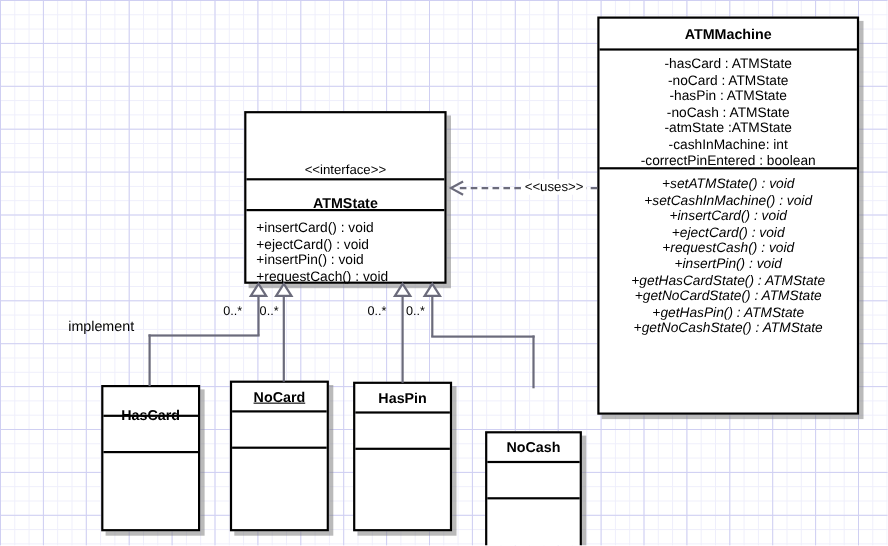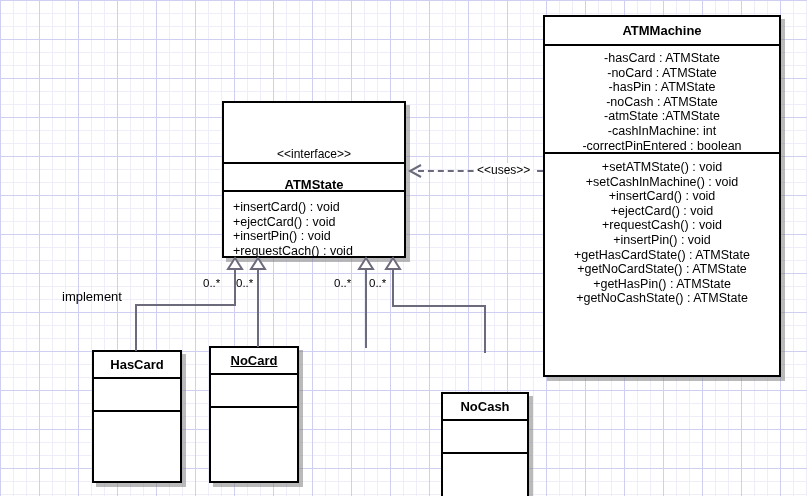--- a/index.html
+++ b/index.html
@@ -106,21 +106,21 @@
 
   <div class="uml-box" style="left:543px; top:15px; width:238px; height:362px;">
     <div class="uml-title" style="height:29px;">ATMMachine</div>
     <div class="uml-compartment bordered center" style="height:108px;">-hasCard : ATMState
 -noCard : ATMState
 -hasPin : ATMState
 -noCash : ATMState
 -atmState :ATMState
 -cashInMachine: int
 -correctPinEntered : boolean</div>
-    <div class="uml-compartment center" style="height:182px; padding-top:6px;">+setATMState() : void
+    <div class="uml-compartment center" style="height:182px; padding-top:6px;font-style:italic;">+setATMState() : void
 +setCashInMachine() : void
 +insertCard() : void
 +ejectCard() : void
 +requestCash() : void
 +insertPin() : void
 +getHasCardState() : ATMState
 +getNoCardState() : ATMState
 +getHasPin() : ATMState
 +getNoCashState() : ATMState</div>
   </div>
@@ -131,31 +131,36 @@
       <span>ATMState</span>
     </div>
     <div class="uml-compartment bordered left" style="height:28px;"></div>
     <div class="uml-compartment left" style="height:88px; padding-left:9px; padding-top:8px;">+insertCard() : void
 +ejectCard() : void
 +insertPin() : void
 +requestCach() : void</div>
   </div>
 
   <div class="uml-box" style="left:92px; top:350px; width:90px; height:133px;">
-    <div class="uml-title" style="height:27px; padding-top:5px;">HasCard</div>
+    <div class="uml-title" style="height:27px; padding-top:18px;">HasCard</div>
     <div class="uml-compartment bordered left" style="height:33px;"></div>
     <div class="uml-compartment left" style="height:69px;"></div>
   </div>
 
   <div class="uml-box" style="left:209px; top:346px; width:90px; height:137px;">
     <div class="uml-title" style="height:27px; padding-top:5px;text-decoration:underline;">NoCard</div>
     <div class="uml-compartment bordered left" style="height:33px;"></div>
     <div class="uml-compartment left" style="height:73px;"></div>
   </div>
 
+  <div class="uml-box" style="left:321px; top:347px; width:90px; height:136px;">
+    <div class="uml-title" style="height:27px; padding-top:5px;">HasPin</div>
+    <div class="uml-compartment bordered left" style="height:33px;"></div>
+    <div class="uml-compartment left" style="height:72px;"></div>
+  </div>
 
   <div class="uml-box" style="left:441px; top:352px; width:88px; height:131px;margin-top:40px;">
     <div class="uml-title" style="height:27px; padding-top:5px;">NoCash</div>
     <div class="uml-compartment bordered left" style="height:33px;"></div>
     <div class="uml-compartment left" style="height:67px;"></div>
   </div>
 
   <svg style="position:absolute; left:0; top:0; width:807px; height:496px; pointer-events:none;">
 
     <polygon points="235,258 242,269 228,269" fill="#ffffff" stroke="#6b6b7b" stroke-width="2"></polygon>

